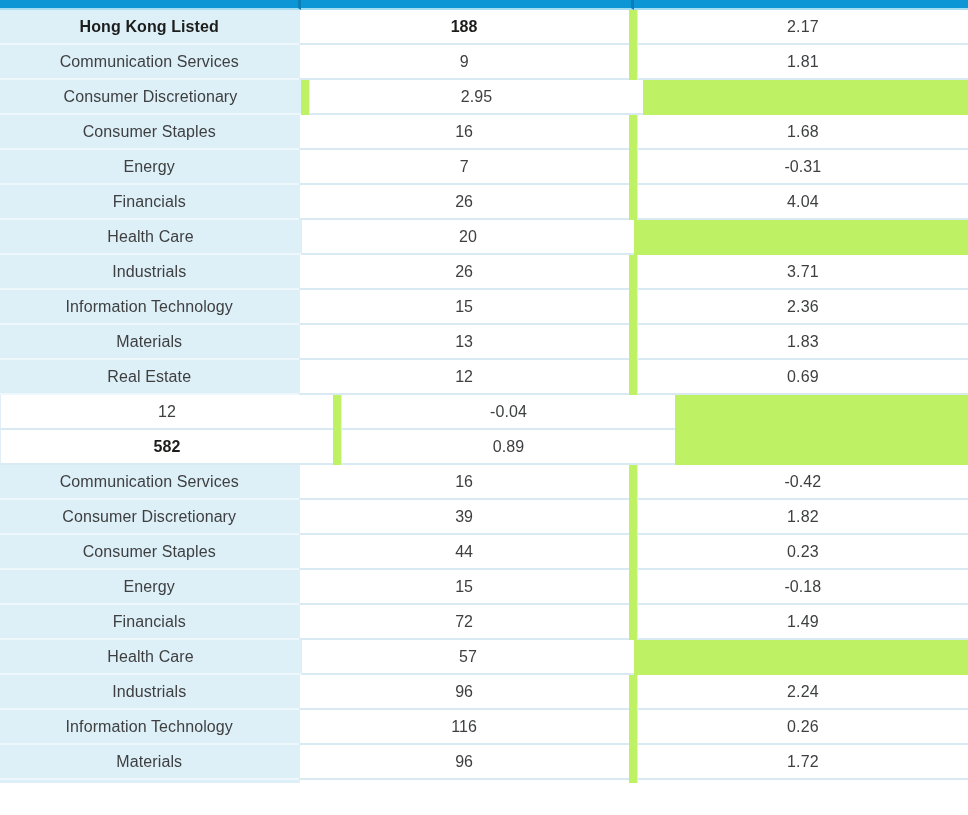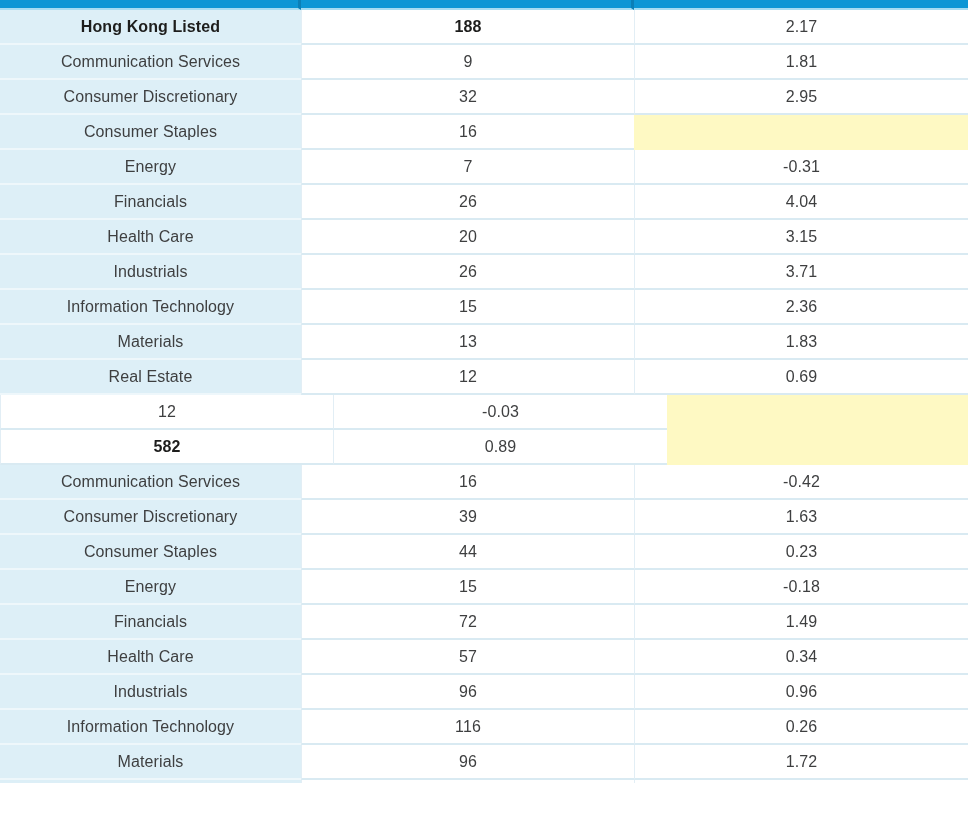--- a/index.html
+++ b/index.html
@@ -13,21 +13,21 @@
     --text:#3e3f40;
     --text-bold:#1d1d1c;
   }
   *{box-sizing:border-box;margin:0;padding:0;}
   html,body{background:#ffffff;}
   body{
     font-family:"Liberation Sans", sans-serif;
     width:968px;height:815px;overflow:hidden;
   }
   .table{
-    width:968px;height:783px;overflow:hidden;background:#fef9c3;
+    width:968px;height:783px;overflow:hidden;background:#bef264;
   }
   .header-bar{
     display:flex;width:100%;height:10px;
   }
   .h-cell{
     background:var(--header-bar);
     height:10px;
     border-bottom:2px solid var(--header-underline);
   }
   .h-cell.c1{width:301px;border-right:3px solid var(--header-divider);}
@@ -47,20 +47,21 @@
   }
   .cell.c2{
     width:333px;background:#ffffff;
     border-bottom:2px solid var(--body-sep);
     border-left:1px solid var(--col-div);
   }
   .cell.c3{
     width:334px;background:#ffffff;
     border-bottom:2px solid var(--body-sep);
     border-left:1px solid var(--col-div);
+    margin-left:8px;
   }
   .row.section .cell.c1,
   .row.section .cell.c2{
     font-weight:700;color:var(--text-bold);
   }
 </style>
 </head>
 <body>
 
 <div class="table">
@@ -77,45 +78,44 @@
   </div>
 
   <div class="row">
     <div class="cell c1">Communication Services</div>
     <div class="cell c2">9</div>
     <div class="cell c3">1.81</div>
   </div>
 
   <div class="row">
     <div class="cell c1">Consumer Discretionary</div>
-    <div class="cell c2">32</div>
     <div class="cell c3">2.95</div>
   </div>
 
   <div class="row">
     <div class="cell c1">Consumer Staples</div>
     <div class="cell c2">16</div>
+    <div class="cell c3">1.68</div>
   </div>
 
   <div class="row">
     <div class="cell c1">Energy</div>
     <div class="cell c2">7</div>
     <div class="cell c3">-0.31</div>
   </div>
 
   <div class="row">
     <div class="cell c1">Financials</div>
     <div class="cell c2">26</div>
     <div class="cell c3">4.04</div>
   </div>
 
   <div class="row">
     <div class="cell c1">Health Care</div>
     <div class="cell c2">20</div>
-    <div class="cell c3">3.15</div>
   </div>
 
   <div class="row">
     <div class="cell c1">Industrials</div>
     <div class="cell c2">26</div>
     <div class="cell c3">3.71</div>
   </div>
 
   <div class="row">
     <div class="cell c1">Information Technology</div>
@@ -130,38 +130,38 @@
   </div>
 
   <div class="row">
     <div class="cell c1">Real Estate</div>
     <div class="cell c2">12</div>
     <div class="cell c3">0.69</div>
   </div>
 
   <div class="row">
     <div class="cell c2">12</div>
-    <div class="cell c3">-0.03</div>
+    <div class="cell c3">-0.04</div>
   </div>
 
   <div class="row section">
     <div class="cell c2">582</div>
     <div class="cell c3">0.89</div>
   </div>
 
   <div class="row">
     <div class="cell c1">Communication Services</div>
     <div class="cell c2">16</div>
     <div class="cell c3">-0.42</div>
   </div>
 
   <div class="row">
     <div class="cell c1">Consumer Discretionary</div>
     <div class="cell c2">39</div>
-    <div class="cell c3">1.63</div>
+    <div class="cell c3">1.82</div>
   </div>
 
   <div class="row">
     <div class="cell c1">Consumer Staples</div>
     <div class="cell c2">44</div>
     <div class="cell c3">0.23</div>
   </div>
 
   <div class="row">
     <div class="cell c1">Energy</div>
@@ -171,27 +171,26 @@
 
   <div class="row">
     <div class="cell c1">Financials</div>
     <div class="cell c2">72</div>
     <div class="cell c3">1.49</div>
   </div>
 
   <div class="row">
     <div class="cell c1">Health Care</div>
     <div class="cell c2">57</div>
-    <div class="cell c3">0.34</div>
   </div>
 
   <div class="row">
     <div class="cell c1">Industrials</div>
     <div class="cell c2">96</div>
-    <div class="cell c3">0.96</div>
+    <div class="cell c3">2.24</div>
   </div>
 
   <div class="row">
     <div class="cell c1">Information Technology</div>
     <div class="cell c2">116</div>
     <div class="cell c3">0.26</div>
   </div>
 
   <div class="row">
     <div class="cell c1">Materials</div>

